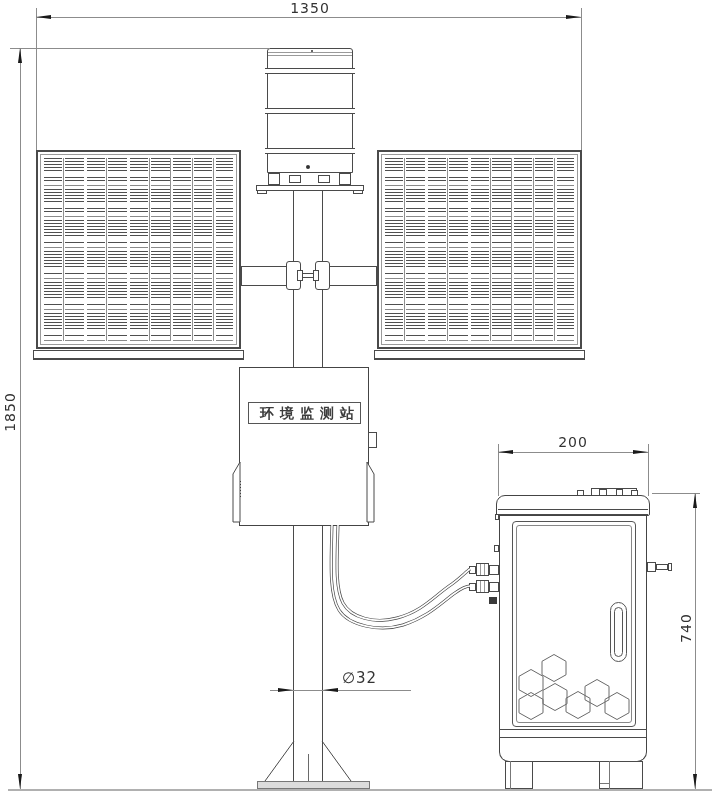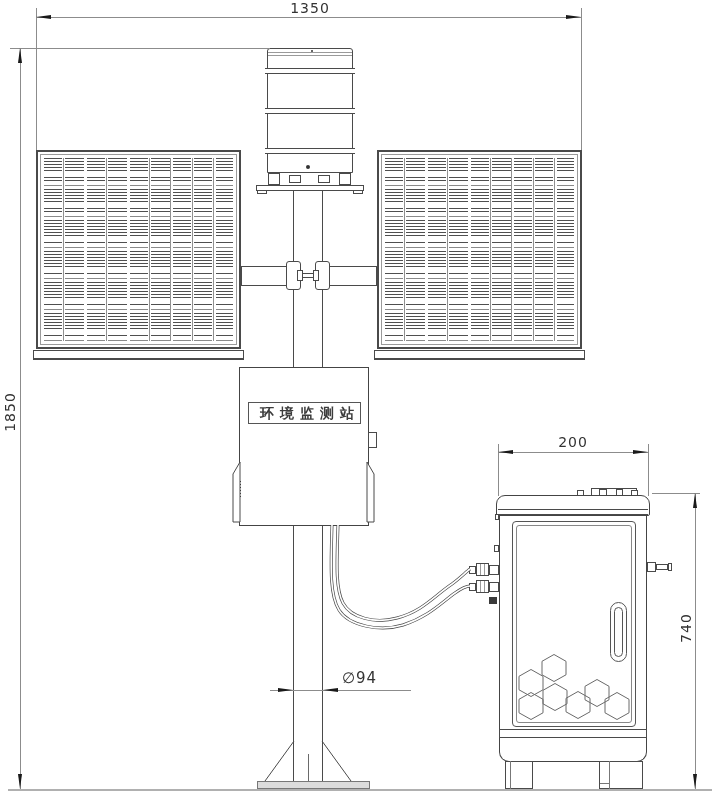--- a/index.html
+++ b/index.html
@@ -181,15 +181,15 @@
 
   <div class="a ln" style="left:695px;top:493px;width:1px;height:296px;"></div>
   <div class="a ln" style="left:652px;top:493px;width:48px;height:1px;"></div>
   <div class="a ah ah-u" style="left:693px;top:493px;"></div>
   <div class="a ah ah-d" style="left:693px;top:774px;"></div>
   <div class="a dimtxt vtxt" style="left:664px;top:620px;width:44px;">740</div>
 
   <div class="a ln" style="left:270px;top:690px;width:141px;height:1px;"></div>
   <div class="a ah ah-r" style="left:278px;top:688px;"></div>
   <div class="a ah ah-l" style="left:323px;top:688px;"></div>
-  <div class="a dimtxt" style="left:342px;top:670px;width:56px;font-size:15px;text-align:left;">∅94</div>
+  <div class="a dimtxt" style="left:342px;top:670px;width:56px;font-size:15px;text-align:left;">∅32</div>
 
 </div>
 
 </body></html>

